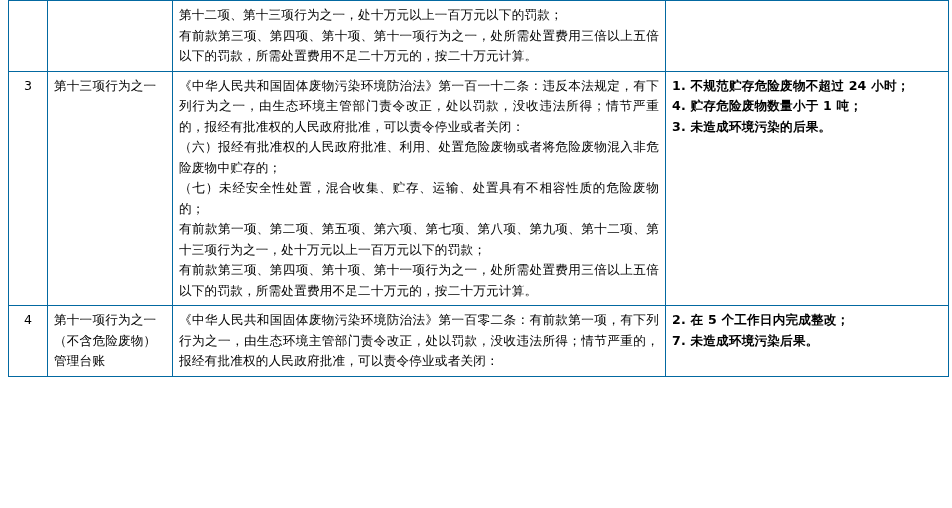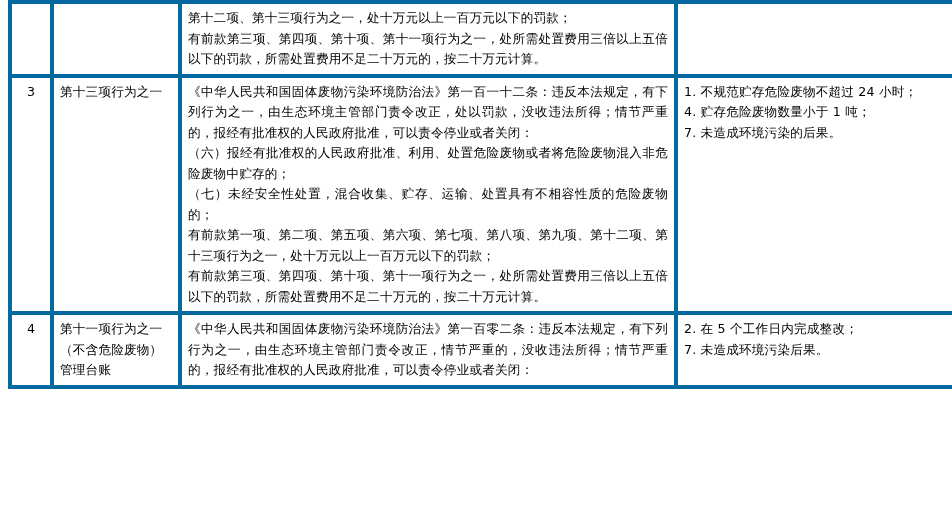--- a/index.html
+++ b/index.html
@@ -14,21 +14,21 @@
     color: #000000;
     overflow: hidden;
   }
   #doc-table {
     border-collapse: collapse;
     width: 930px;
     margin-left: 8px;
     table-layout: fixed;
   }
   #doc-table td {
-    border: 4px solid #0369a1;
+    border: 1px solid #0369a1;
     vertical-align: top;
     padding: 4px 6px 4px 6px;
     font-size: 12.6px;
     line-height: 20.5px;
     letter-spacing: 0.2px;
   }
   td.col-num {
     width: 26px;
     text-align: center;
     vertical-align: middle;
@@ -54,20 +54,21 @@
   .cond-list {
     margin: 0;
     padding: 0;
     list-style: none;
   }
   .cond-list li {
     margin: 0;
     padding-left: 20px;
     text-indent: -20px;
     text-align: justify;
+    font-weight: bold;
   }
   .row-top td {
     border-top: none;
   }
   .row-last td {
     border-bottom: none;
   }
   .item-text {
     display: block;
   }
@@ -103,34 +104,34 @@
         <p class="para">《中华人民共和国固体废物污染环境防治法》第一百一十二条：违反本法规定，有下列行为之一，由生态环境主管部门责令改正，处以罚款，没收违法所得；情节严重的，报经有批准权的人民政府批准，可以责令停业或者关闭：</p>
         <p class="para">（六）报经有批准权的人民政府批准、利用、处置危险废物或者将危险废物混入非危险废物中贮存的；</p>
         <p class="para">（七）未经安全性处置，混合收集、贮存、运输、处置具有不相容性质的危险废物的；</p>
         <p class="para">有前款第一项、第二项、第五项、第六项、第七项、第八项、第九项、第十二项、第十三项行为之一，处十万元以上一百万元以下的罚款；</p>
         <p class="para">有前款第三项、第四项、第十项、第十一项行为之一，处所需处置费用三倍以上五倍以下的罚款，所需处置费用不足二十万元的，按二十万元计算。</p>
       </td>
       <td class="col-cond">
         <ul class="cond-list">
           <li>1. 不规范贮存危险废物不超过 24 小时；</li>
           <li>4. 贮存危险废物数量小于 1 吨；</li>
-          <li>7. 未造成环境污染的后果。</li>
+          <li>3. 未造成环境污染的后果。</li>
         </ul>
       </td>
     </tr>
 
     <tr class="row-last">
       <td class="col-num">
         <span>4</span>
       </td>
       <td class="col-item">
         <span class="item-text">第十一项行为之一（不含危险废物）管理台账</span>
       </td>
       <td class="col-basis">
-        <p class="para">《中华人民共和国固体废物污染环境防治法》第一百零二条：违反本法规定，有下列行为之一，由生态环境主管部门责令改正，情节严重的，没收违法所得；情节严重的，报经有批准权的人民政府批准，可以责令停业或者关闭：</p>
+        <p class="para">《中华人民共和国固体废物污染环境防治法》第一百零二条：有前款第一项，有下列行为之一，由生态环境主管部门责令改正，处以罚款，没收违法所得；情节严重的，报经有批准权的人民政府批准，可以责令停业或者关闭：</p>
       </td>
       <td class="col-cond">
         <ul class="cond-list">
           <li>2. 在 5 个工作日内完成整改；</li>
           <li>7. 未造成环境污染后果。</li>
         </ul>
       </td>
     </tr>
 
   </tbody>

